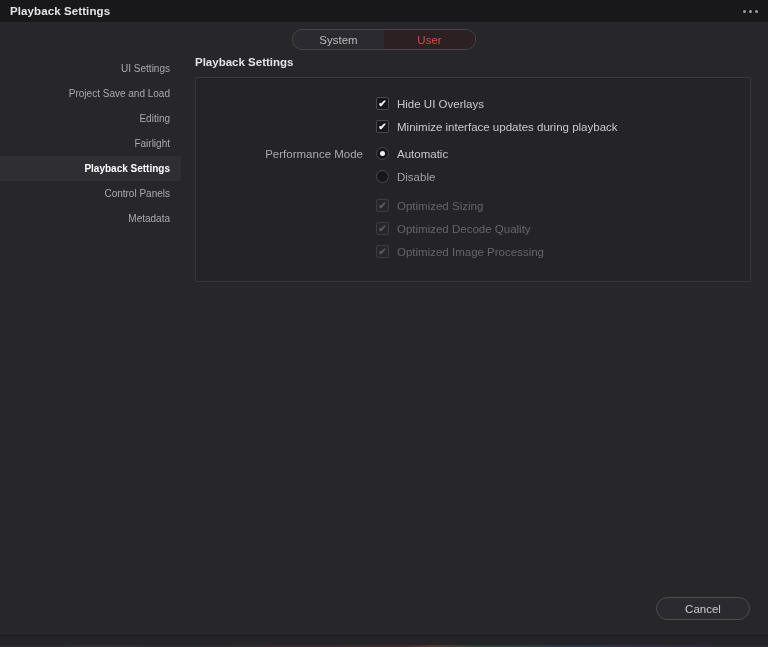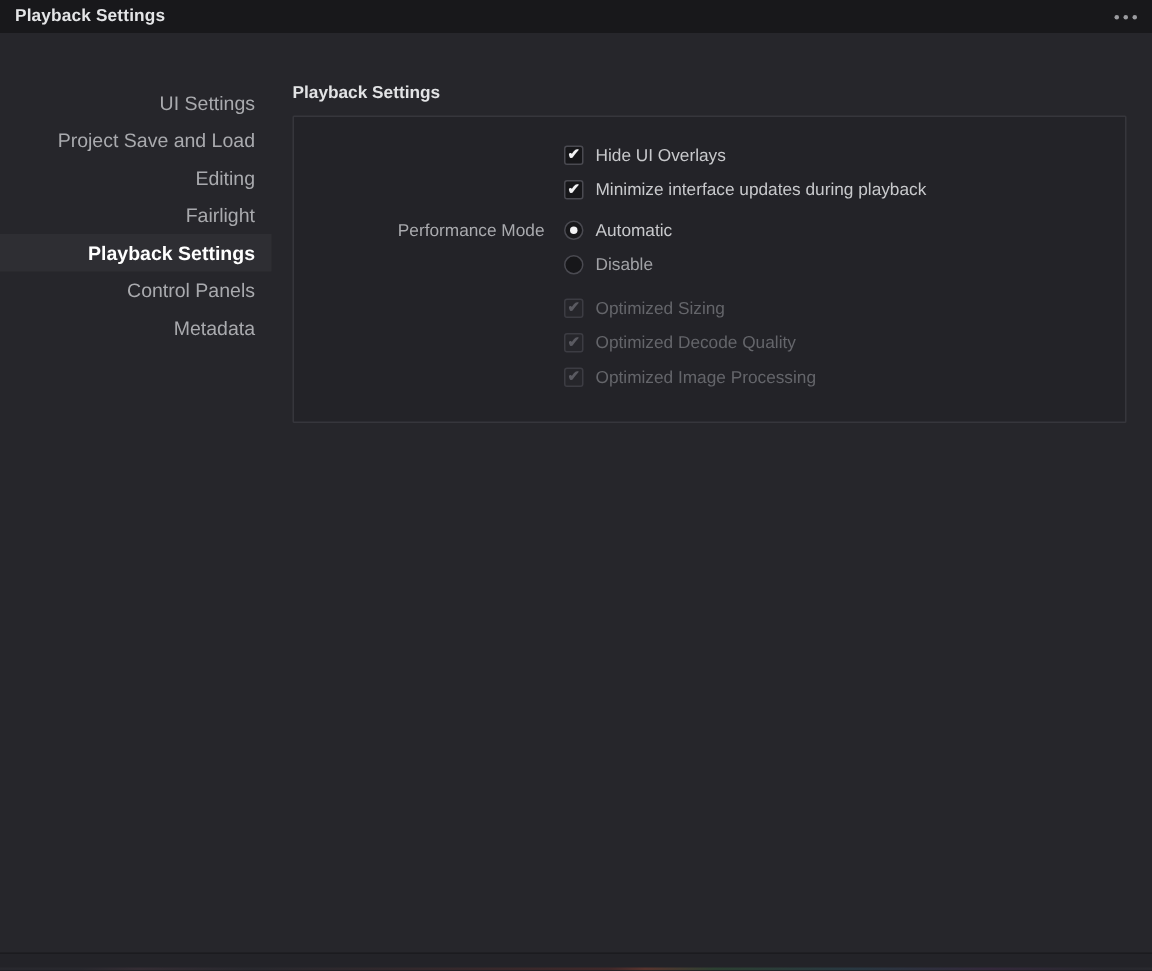--- a/index.html
+++ b/index.html
@@ -99,21 +99,21 @@
     position: absolute;
     left: 0; top: 34px;
     width: 181px;
   }
   .side-item {
     height: 25px;
     display: flex;
     align-items: center;
     justify-content: flex-end;
     padding-right: 11px;
-    font-size: 13px;
+    font-size: 10px;
     color: #a9aaae;
     cursor: pointer;
     box-sizing: border-box;
   }
   .side-item.active {
     background: #2e2e33;
     color: #ffffff;
     font-weight: bold;
   }
 
@@ -274,20 +274,26 @@
   <div class="titlebar-title">Playback Settings</div>
   <div class="titlebar-menu">
     <span></span>
     <span></span>
     <span></span>
   </div>
 </div>
 
 <div class="dialog">
 
+  <div class="scope-wrap">
+    <div class="scope">
+      <div class="scope-btn">System</div>
+      <div class="scope-btn active">User</div>
+    </div>
+  </div>
 
   <div class="sidebar">
     <div class="side-item">UI Settings</div>
     <div class="side-item">Project Save and Load</div>
     <div class="side-item">Editing</div>
     <div class="side-item">Fairlight</div>
     <div class="side-item active">Playback Settings</div>
     <div class="side-item">Control Panels</div>
     <div class="side-item">Metadata</div>
   </div>
@@ -365,19 +371,20 @@
             <span class="cb-mark">✔</span>
           </div>
           <span class="cb-label">Optimized Image Processing</span>
         </div>
       </div>
 
     </div>
   </div>
 
   <div class="footer">
+    <div class="btn btn-cancel">Cancel</div>
   </div>
 
 </div>
 
 <div class="app-strip">
   <div class="app-strip-colors"></div>
 </div>
 
 </body></html>

